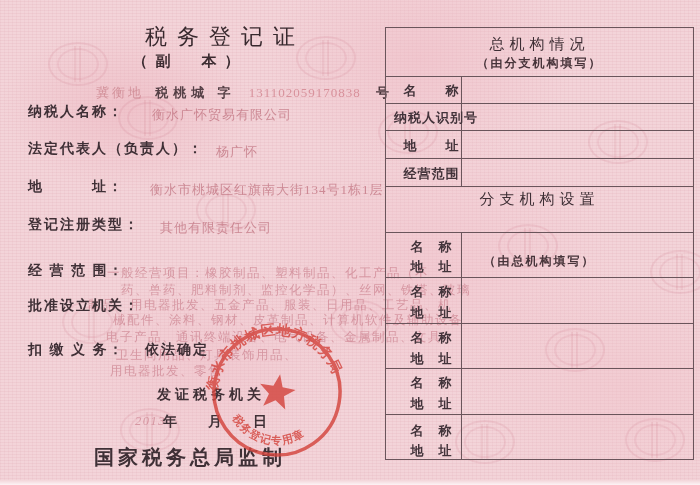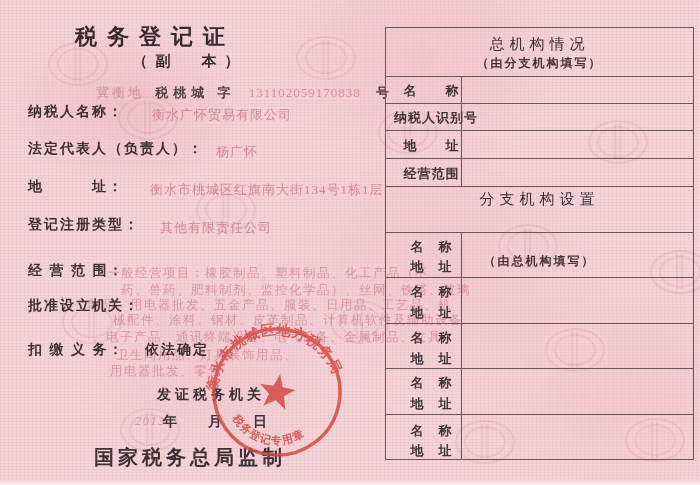--- a/index.html
+++ b/index.html
@@ -15,21 +15,21 @@
       radial-gradient(240px 170px at 90% 80%, rgba(240,192,200,.45), rgba(240,192,200,0) 72%),
       repeating-linear-gradient(0deg, rgba(215,150,162,.14) 0 1px, rgba(0,0,0,0) 1px 3px),
       repeating-linear-gradient(90deg, rgba(215,150,162,.10) 0 1px, rgba(0,0,0,0) 1px 4px);
   }
   .bottom-edge{position:absolute;left:0;bottom:0;width:100%;height:5px;background:linear-gradient(#f3d4d9,#fdf4f5);}
   
   .wm{position:absolute;width:56px;height:40px;border:2px solid rgba(205,120,138,.16);border-radius:50%;}
   .wm::before{content:"";position:absolute;left:7px;top:4px;right:7px;bottom:4px;border:2px solid rgba(205,120,138,.15);border-radius:50%;}
   .wm::after{content:"";position:absolute;left:24px;top:2px;width:3px;bottom:2px;border-left:2px solid rgba(205,120,138,.14);border-right:2px solid rgba(205,120,138,.14);}
   
-  .title{position:absolute;left:75px;top:22px;width:230px;text-align:left;font-size:22px;font-weight:bold;letter-spacing:10px;color:#38292e;}
+  .title{position:absolute;left:75px;top:22px;width:230px;text-align:right;font-size:22px;font-weight:normal;letter-spacing:10px;color:#38292e;}
   .subtitle{position:absolute;left:75px;top:52px;width:230px;text-align:center;font-size:15px;font-weight:bold;letter-spacing:8px;color:#3c2c31;}
   .serial{position:absolute;left:96px;top:84px;font-size:13px;white-space:nowrap;}
   .serial .f1{color:rgba(185,100,112,.55);letter-spacing:3px;}
   .serial .f2{color:#55404า6;color:#554046;font-weight:bold;letter-spacing:5px;margin-left:8px;}
   .serial .num{color:rgba(200,105,118,.6);letter-spacing:1px;margin-left:10px;}
   .serial .f3{color:#463238;font-weight:bold;margin-left:12px;}
   .lbl{position:absolute;font-size:14px;font-weight:bold;color:#3f3036;letter-spacing:2px;white-space:nowrap;}
   .val{position:absolute;font-size:13px;color:rgba(183,96,110,.62);letter-spacing:1px;white-space:nowrap;}
   .val-dark{position:absolute;font-size:14px;font-weight:bold;color:#3f3036;letter-spacing:2px;white-space:nowrap;}
   .faint{position:absolute;font-size:12.5px;color:rgba(190,100,115,.5);letter-spacing:1.5px;white-space:nowrap;}

